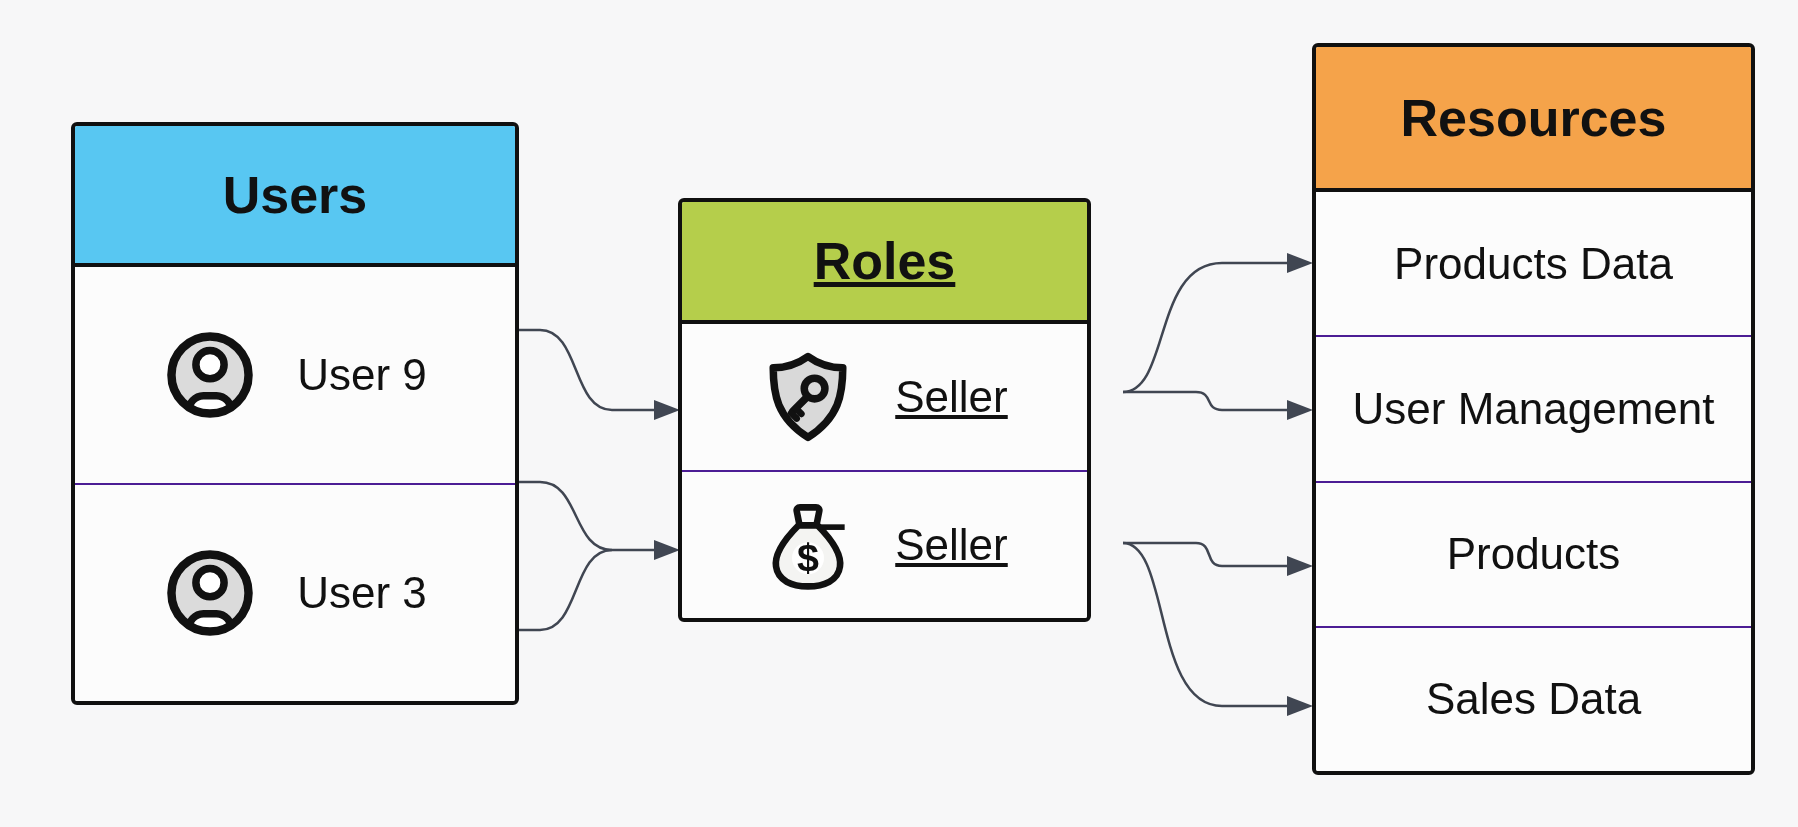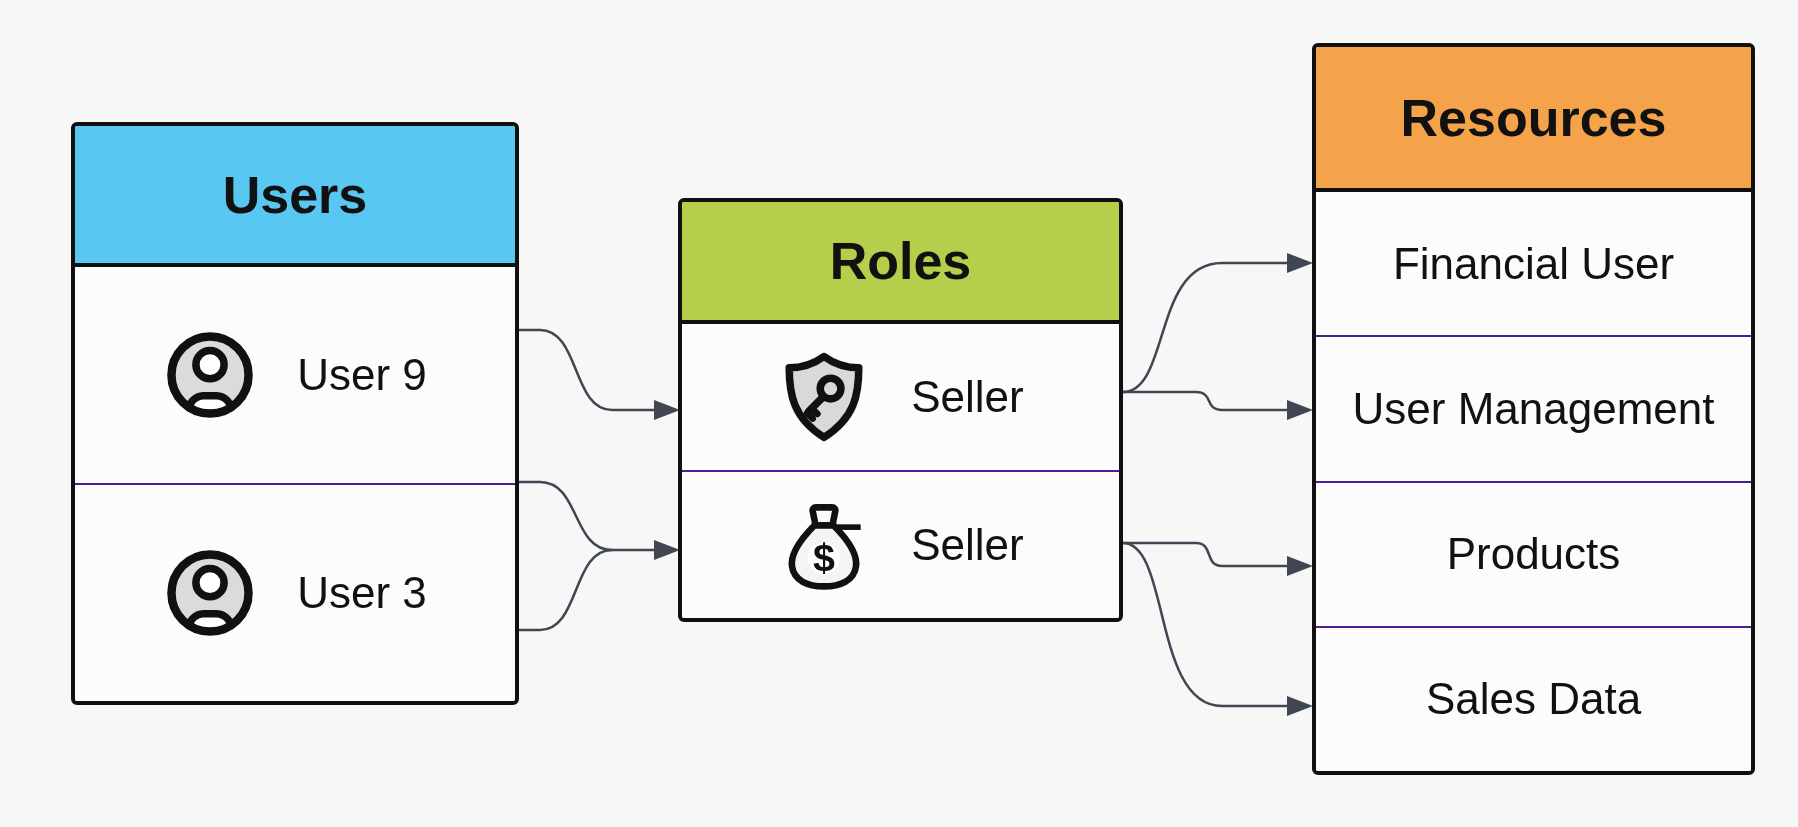--- a/index.html
+++ b/index.html
@@ -15,21 +15,21 @@
   .box{
     position:absolute;
     background:#fcfcfc;
     border:4px solid #101010;
     border-radius:6px;
     box-sizing:border-box;
     display:flex;flex-direction:column;
     overflow:hidden;
   }
   .box.users{left:35px;top:122px;width:448px;height:583px;margin-left:36px;}
-  .box.roles{left:678px;top:198px;width:445px;height:424px;}
+  .box.roles{left:678px;top:198px;width:413px;height:424px;text-decoration:underline;}
   .box.resources{left:1312px;top:43px;width:443px;height:732px;}
   .hdr{
     flex:0 0 auto;
     display:flex;align-items:center;justify-content:center;
     font-weight:bold;font-size:52px;
     border-bottom:4px solid #101010;
   }
   .users .hdr{height:137px;background:#58c7f2;}
   .roles .hdr{height:118px;background:#b5ce4b;}
   .resources .hdr{height:141px;background:#f5a34a;}
@@ -135,21 +135,21 @@
             <use href="#sym-bag"></use>
           </svg>
       </span>
       <span class="lbl">Seller</span>
     </div>
   </div>
 
   <div class="box resources">
     <div class="hdr">Resources</div>
     <div class="row">
-      <span class="lbl">Financial User</span>
+      <span class="lbl">Products Data</span>
     </div>
     <div class="row">
       <span class="lbl">User Management</span>
     </div>
     <div class="row">
       <span class="lbl">Products</span>
     </div>
     <div class="row">
       <span class="lbl">Sales Data</span>
     </div>

